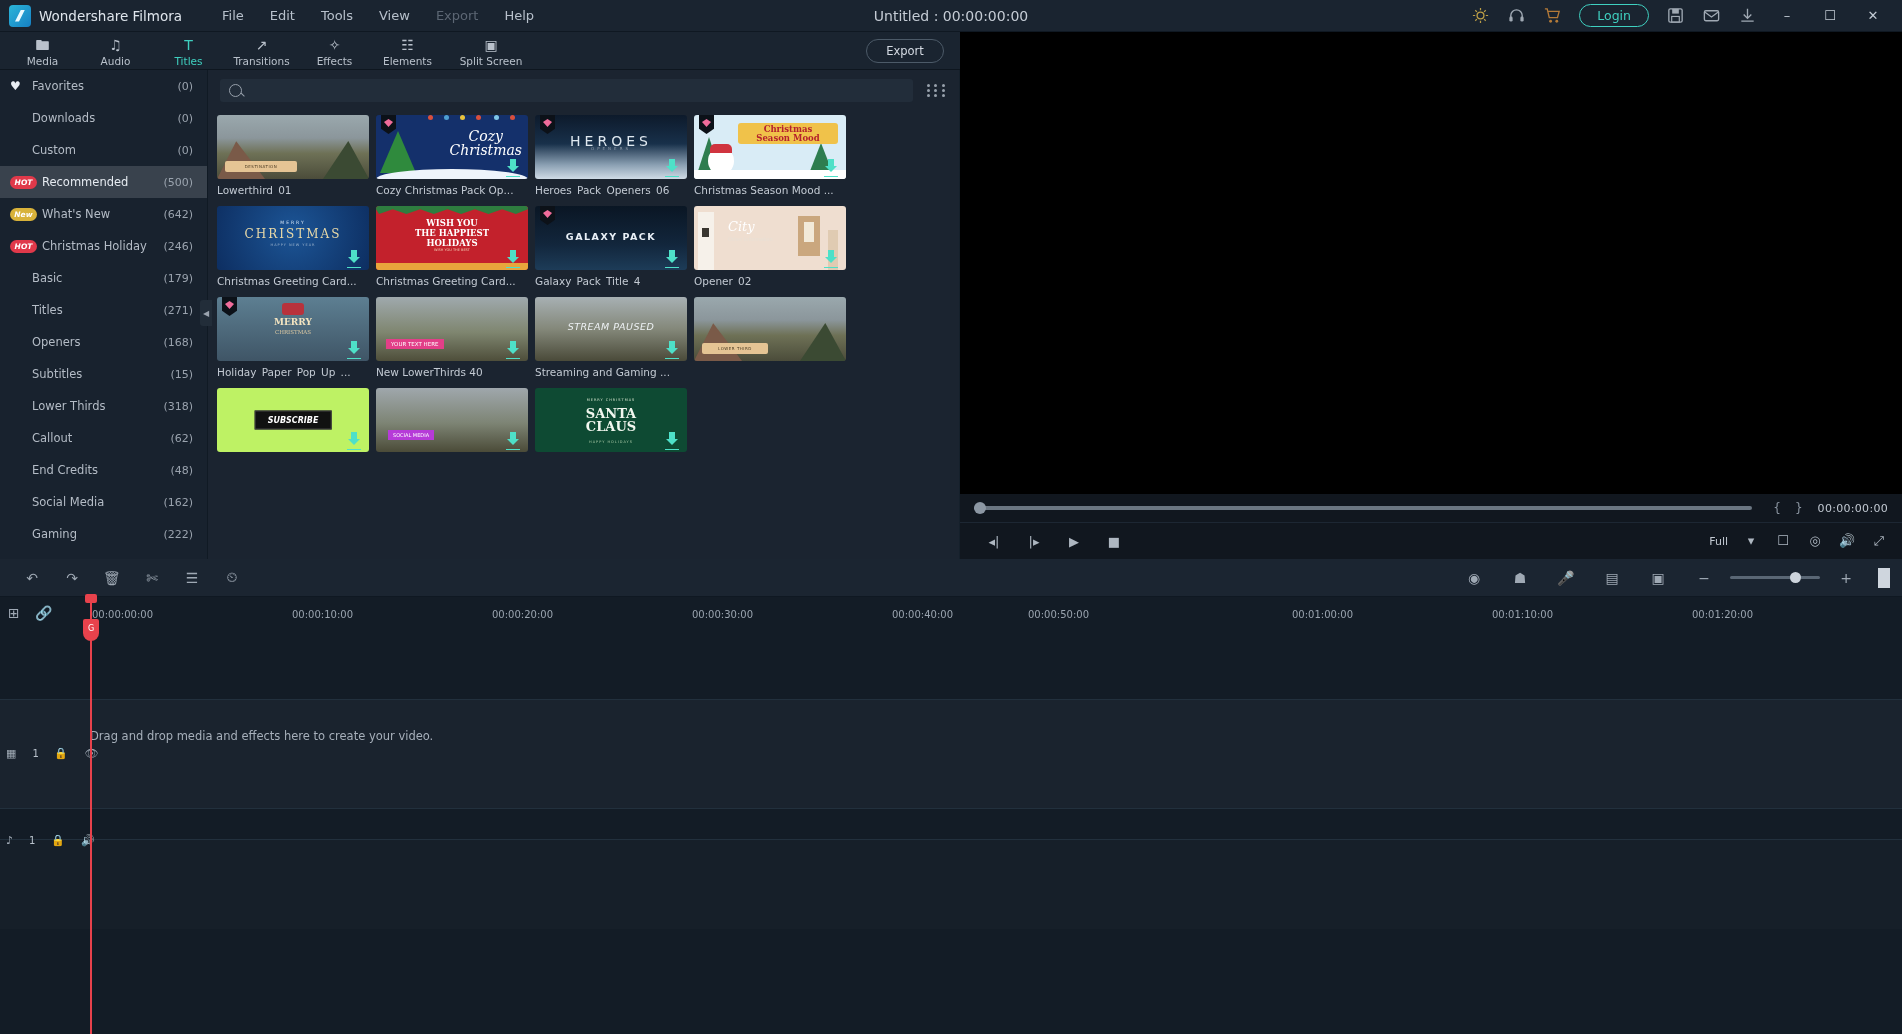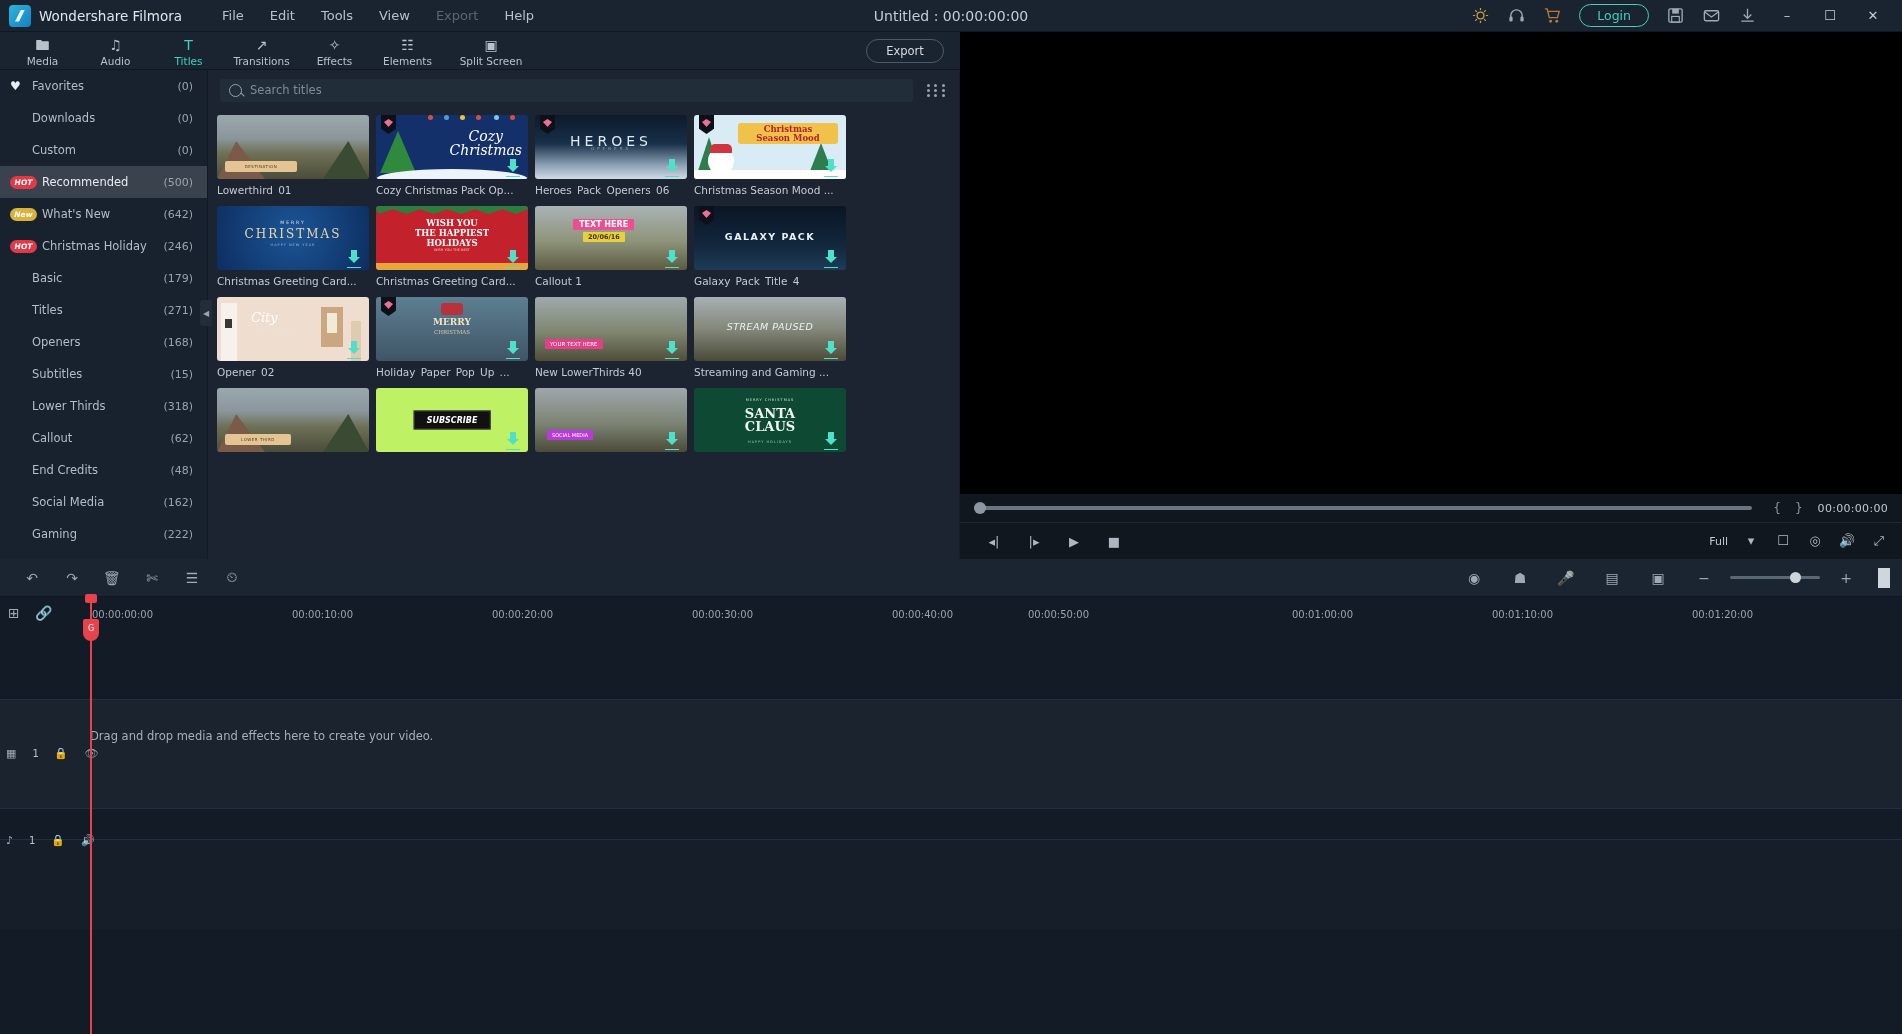--- a/index.html
+++ b/index.html
@@ -404,21 +404,20 @@
     <span class="spacer"></span>
     <span class="cname">Gaming</span>
     <span class="cnum">(222)</span>
   </div>
 </div>
 
 <div id="browser">
   <div id="searchrow">
     <div id="searchbox">
       <span class="s-ico"></span>
-      <input placeholder="Search titles" style="">
     </div>
     <div id="gridmenu">
       <i></i>
         <i></i>
         <i></i>
         <i></i>
         <i></i>
         <i></i>
         <i></i>
         <i></i>
@@ -497,29 +496,20 @@
         <div class="gar"></div>
         <div class="w">WISH YOU<br>THE HAPPIEST<br>HOLIDAYS</div>
         <div class="sub">WISH YOU THE BEST</div>
         <div class="snowl"></div>
         <span class="dl"></span>
           <span class="dlbar"></span>
       </div>
       <div class="cap">Christmas Greeting Card...</div>
     </div>
 
-    <div class="card">
-      <div class="thumb art-callout">
-        <div class="p1">TEXT HERE</div>
-        <div class="p2">20/06/16</div>
-        <span class="dl"></span>
-          <span class="dlbar"></span>
-      </div>
-      <div class="cap">Callout 1</div>
-    </div>
 
     <div class="card">
       <div class="thumb art-galaxy">
         <span class="gem"></span>
         <div class="g">GALAXY PACK</div>
         <span class="dl"></span>
           <span class="dlbar"></span>
       </div>
       <div class="cap">Galaxy_Pack_Title_4</div>
     </div>

